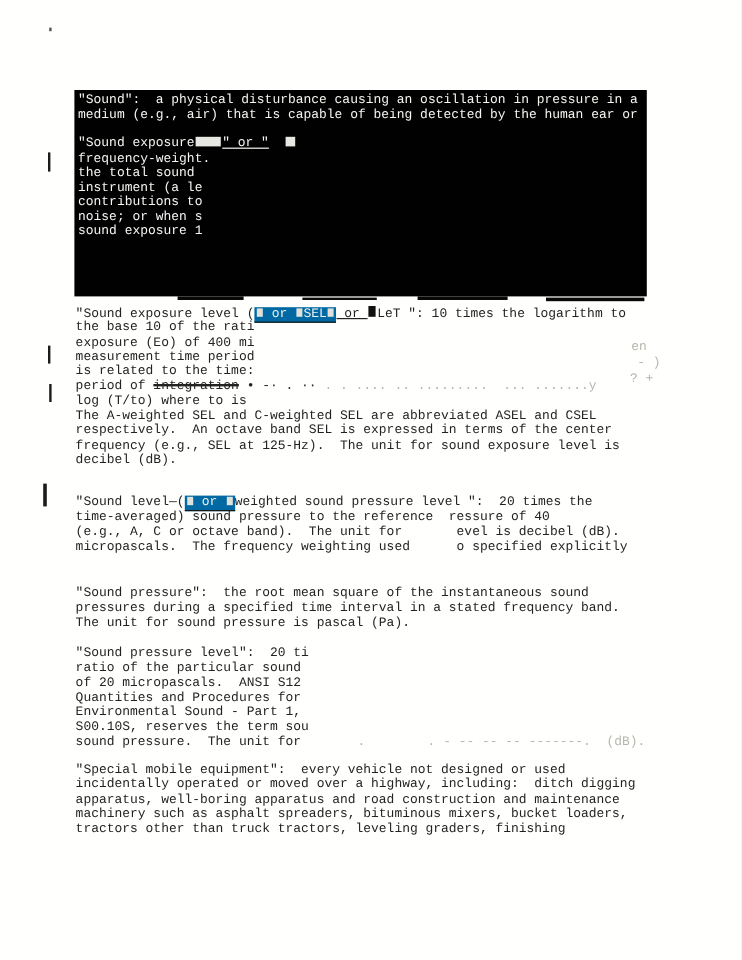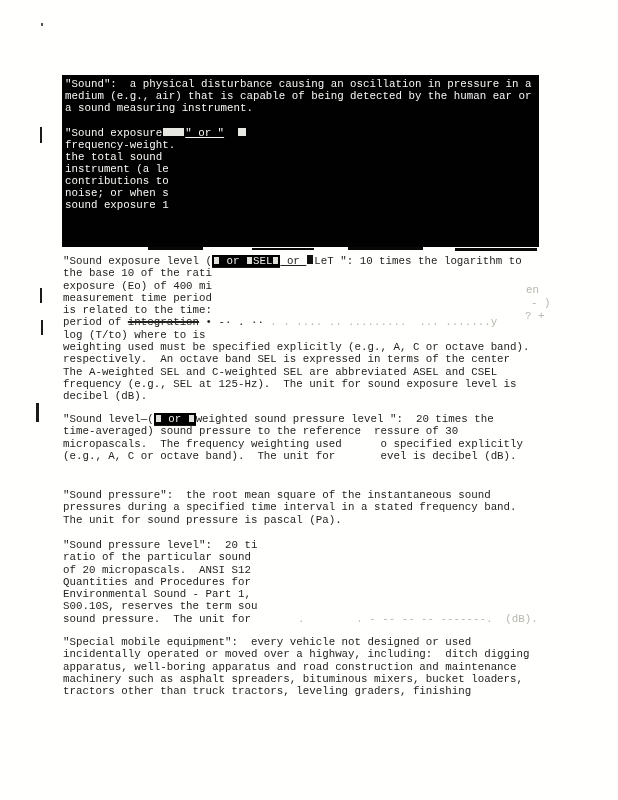--- a/index.html
+++ b/index.html
@@ -12,21 +12,21 @@
   .ln{height:12.3px;line-height:12.3px;white-space:pre;}
   .para{position:absolute;left:63px;}
   .blackbox{
     position:absolute;left:62px;top:75px;width:477px;height:172px;
     background:#060606;color:#f2f2ee;padding:3px 0 0 3px;box-sizing:border-box;
   }
   .blackbox .ln{height:12.15px;line-height:12.15px;}
   .wbox{display:inline-block;width:21px;height:8px;background:#e4e4df;vertical-align:baseline;margin:0 1px;}
   .wbox.small{width:8px;}
   .u{text-decoration:underline;}
-  .inkpatch{background:#000000;color:#ececе8;color:#ececе8;color:#ecece8;padding:0 1px;border-bottom:1px solid #1c1c1a;}
+  .inkpatch{background:#0369a1;color:#ececе8;color:#ececе8;color:#ecece8;padding:0 1px;border-bottom:1px solid #1c1c1a;}
   .wblob{display:inline-block;width:5px;height:7px;background:#ddddd8;vertical-align:baseline;margin:0 1px;}
   .bblob{display:inline-block;width:6px;height:9px;background:#141412;vertical-align:baseline;margin:0 1px;}
   .strike{text-decoration:line-through;text-decoration-thickness:2px;}
   .faint{color:#b4b3ac;}
   .frag{position:absolute;white-space:pre;color:#b4b3ac;}
   .mark{position:absolute;background:#1f1f1d;width:2px;}
   .m1{left:40px;top:127px;height:16px;}
   .m2{left:40px;top:288px;height:15px;}
   .m3{left:41px;top:320px;height:15px;}
   .m4{left:36px;top:403px;height:19px;width:3px;}
@@ -44,21 +44,20 @@
 
   <div class="speck"></div>
   <div class="mark m1"></div>
   <div class="mark m2"></div>
   <div class="mark m3"></div>
   <div class="mark m4"></div>
 
   <div class="blackbox">
     <div class="ln">"Sound":  a physical disturbance causing an oscillation in pressure in a</div>
     <div class="ln">medium (e.g., air) that is capable of being detected by the human ear or</div>
-    <div class="ln">a sound measuring instrument.</div>
     <div class="ln"></div>
     <div class="ln"><span>"Sound exposure</span><span class="wbox"></span><span class="u">" or "</span><span>  </span><span class="wbox small"></span></div>
     <div class="ln">frequency-weight.</div>
     <div class="ln">the total sound</div>
     <div class="ln">instrument (a le</div>
     <div class="ln">contributions to</div>
     <div class="ln">noise; or when s</div>
     <div class="ln">sound exposure 1</div>
   </div>
   <div class="dash d1"></div>
@@ -67,35 +66,34 @@
   <div class="dash d4"></div>
 
   <div class="para" style="top:255px;">
     <div class="ln"><span>"Sound exposure level (</span><span class="inkpatch"><span class="wblob"></span><span> or </span><span class="wblob"></span><span>SEL</span><span class="wblob"></span></span><span class="u"> or </span><span class="bblob"></span><span>LeT ": 10 times the logarithm to</span></div>
     <div class="ln">the base 10 of the rati</div>
     <div class="ln">exposure (Eo) of 400 mi</div>
     <div class="ln">measurement time period</div>
     <div class="ln">is related to the time:</div>
     <div class="ln"><span>period of </span><span class="strike">integration</span><span> • -· . ··</span><span class="faint"> . . .... .. .........  ... .......y</span></div>
     <div class="ln">log (T/to) where to is</div>
-    <div class="ln">weighting used must be specified explicitly (e.g., A, C or octave band).</div>
+    <div class="ln">The A-weighted SEL and C-weighted SEL are abbreviated ASEL and CSEL</div>
     <div class="ln">respectively.  An octave band SEL is expressed in terms of the center</div>
-    <div class="ln">The A-weighted SEL and C-weighted SEL are abbreviated ASEL and CSEL</div>
     <div class="ln">frequency (e.g., SEL at 125-Hz).  The unit for sound exposure level is</div>
     <div class="ln">decibel (dB).</div>
   </div>
   <span class="frag" style="left:526px;top:284px;">en</span>
   <span class="frag" style="left:531px;top:297px;">- )</span>
   <span class="frag" style="left:525px;top:310px;">? +</span>
 
   <div class="para" style="top:413px;">
     <div class="ln"><span>"Sound level—(</span><span class="inkpatch"><span class="wblob"></span><span> or </span><span class="wblob"></span></span><span>weighted sound pressure level ":  20 times the</span></div>
-    <div class="ln">time-averaged) sound pressure to the reference  ressure of 30</div>
+    <div class="ln">time-averaged) sound pressure to the reference  ressure of 40</div>
+    <div class="ln">(e.g., A, C or octave band).  The unit for       evel is decibel (dB).</div>
     <div class="ln">micropascals.  The frequency weighting used      o specified explicitly</div>
-    <div class="ln">(e.g., A, C or octave band).  The unit for       evel is decibel (dB).</div>
   </div>
 
   <div class="para" style="top:489px;">
     <div class="ln">"Sound pressure":  the root mean square of the instantaneous sound</div>
     <div class="ln">pressures during a specified time interval in a stated frequency band.</div>
     <div class="ln">The unit for sound pressure is pascal (Pa).</div>
   </div>
 
   <div class="para" style="top:539px;">
     <div class="ln">"Sound pressure level":  20 ti</div>

